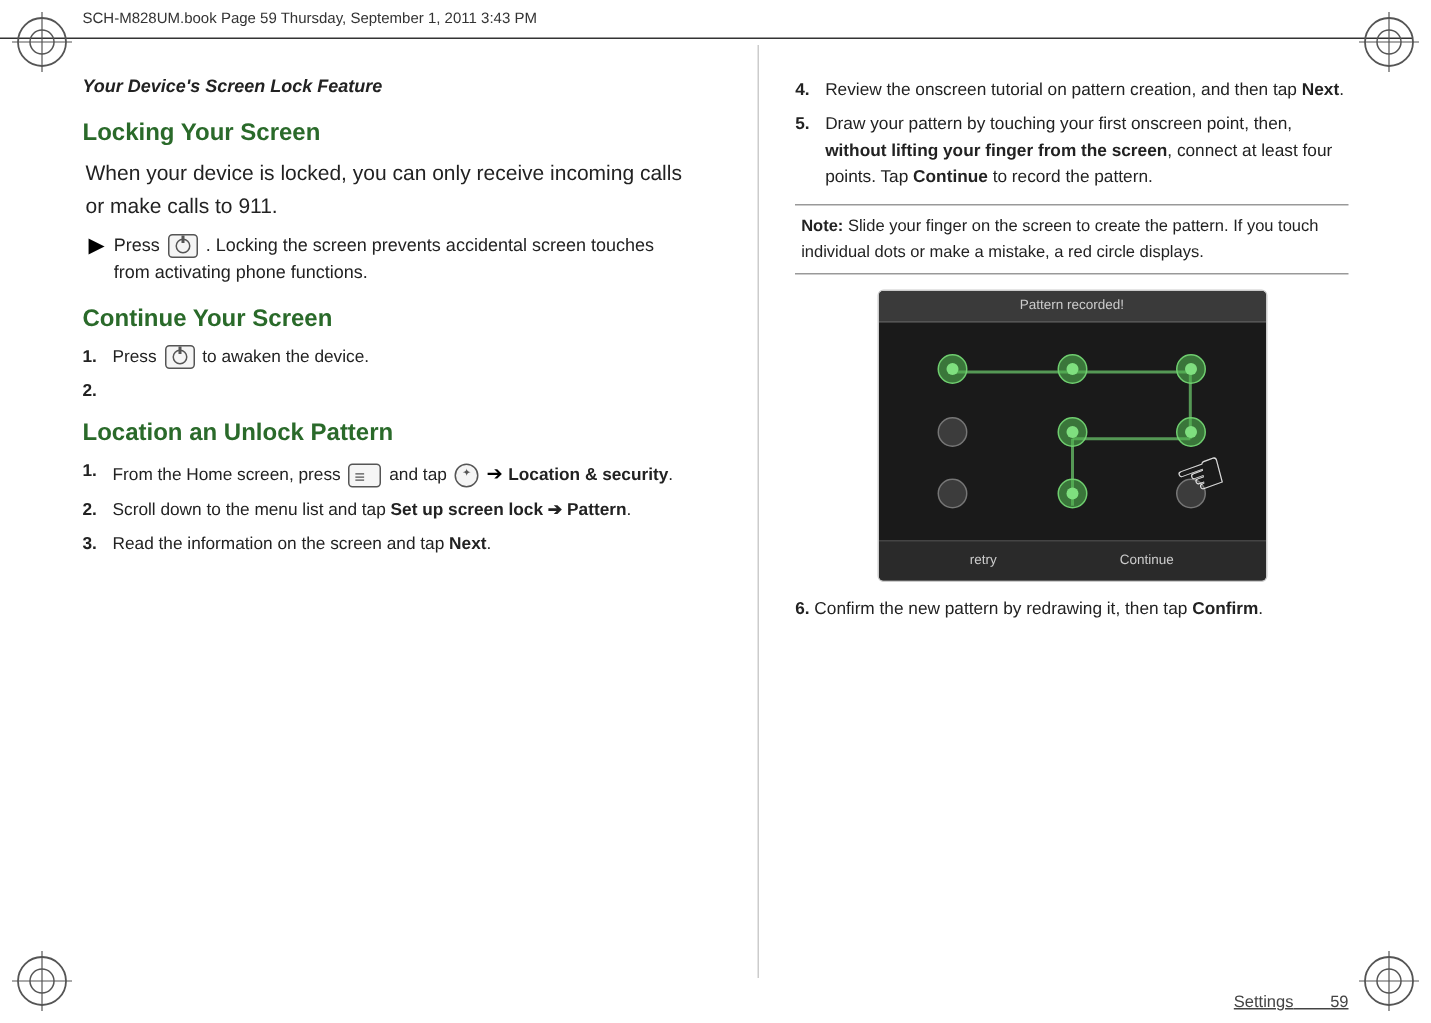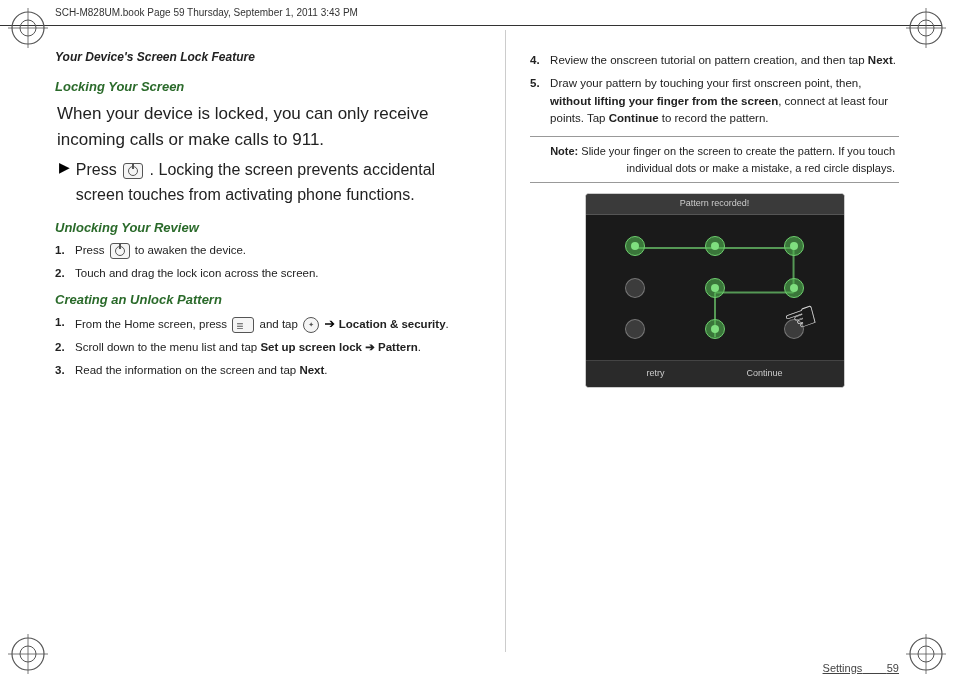--- a/index.html
+++ b/index.html
@@ -71,49 +71,48 @@
     }
 
     .section-title-main {
       font-style: italic;
       font-weight: bold;
       font-size: 12px;
       margin-bottom: 5px;
     }
 
     .section-title {
-      font-style: italic;
       font-weight: bold;
       color: #2a6a2a;
-      font-size: 13px;
+      font-size: 16px;
       margin-top: 10px;
       margin-bottom: 4px;
     }
 
     .body-text {
-      font-size: 17px;
+      font-size: 14px;
       line-height: 1.55;
       margin-bottom: 4px;
       padding-left: 2px;
     }
 
     .bullet-row {
       display: flex;
       align-items: flex-start;
       gap: 6px;
       margin: 5px 0 5px 4px;
     }
     .bullet-arrow {
       font-size: 14px;
       color: #000;
       line-height: 1.4;
       flex-shrink: 0;
     }
     .bullet-text {
-      font-size: 16px;
+      font-size: 12px;
       line-height: 1.55;
     }
 
     .numbered-list {
       padding-left: 0;
       list-style: none;
       margin-top: 4px;
     }
     .numbered-list li {
       display: flex;
@@ -209,21 +208,20 @@
     }
 
     
     .note-box {
       border-top: 1px solid #999;
       border-bottom: 1px solid #999;
       padding: 6px 4px;
       margin: 8px 0 10px 0;
       font-size: 11px;
       line-height: 1.5;
-      text-align: right;
     }
     .note-label {
       font-weight: bold;
     }
 
     
     .pattern-img {
       width: 260px;
       height: 195px;
       border: 1.5px solid #ccc;
@@ -371,40 +369,39 @@
 
     <div class="bullet-row">
       <span class="bullet-arrow">▶</span>
       <span class="bullet-text">
         <span>Press</span>
         <span class="btn-icon"></span>
         <span>. Locking the screen prevents accidental screen touches from activating phone functions.</span>
       </span>
     </div>
 
-    <div class="section-title">Unlocking Your Review</div>
+    <div class="section-title">Continue Your Screen</div>
 
     <ol class="numbered-list">
       <li>
         <span class="num bold">1.</span>
         <span>
           <span>Press</span>
           <span class="btn-icon"></span>
           <span> to awaken the device.</span>
         </span>
       </li>
       <li>
         <span class="num bold">2.</span>
-        <span>Touch and drag the lock icon across the screen.</span>
       </li>
     </ol>
 
 
 
-    <div class="section-title" style="margin-top:7px;">Creating an Unlock Pattern</div>
+    <div class="section-title" style="margin-top:7px;">Location an Unlock Pattern</div>
 
     <ol class="numbered-list">
       <li>
         <span class="num bold">1.</span>
         <span>
           <span>From the Home screen, press</span>
           <span class="menu-icon"></span>
           <span> and tap</span>
           <span class="settings-icon"></span>
           <span class="arrow-right"> ➔ </span>
@@ -497,20 +494,27 @@
           </div>
 
         <div class="hand-cursor">☞</div>
       </div>
       <div class="pattern-footer">
         <span class="pattern-btn">retry</span>
         <span class="pattern-btn">Continue</span>
       </div>
     </div>
 
+    <div style="margin-top:10px; font-size:11.5px; line-height:1.55;">
+      <span class="bold">6.</span>
+      <span> </span>
+      <span>Confirm the new pattern by redrawing it, then tap</span>
+      <span class="bold"> </span>
+      <span class="bold">Confirm</span>.
+    </div>
 
   </div>
 </div>
 
 <div class="page-footer">
   <span>Settings</span>
   &nbsp;&nbsp;&nbsp;&nbsp;&nbsp;&nbsp;
   <span>59</span>
 </div>
 

